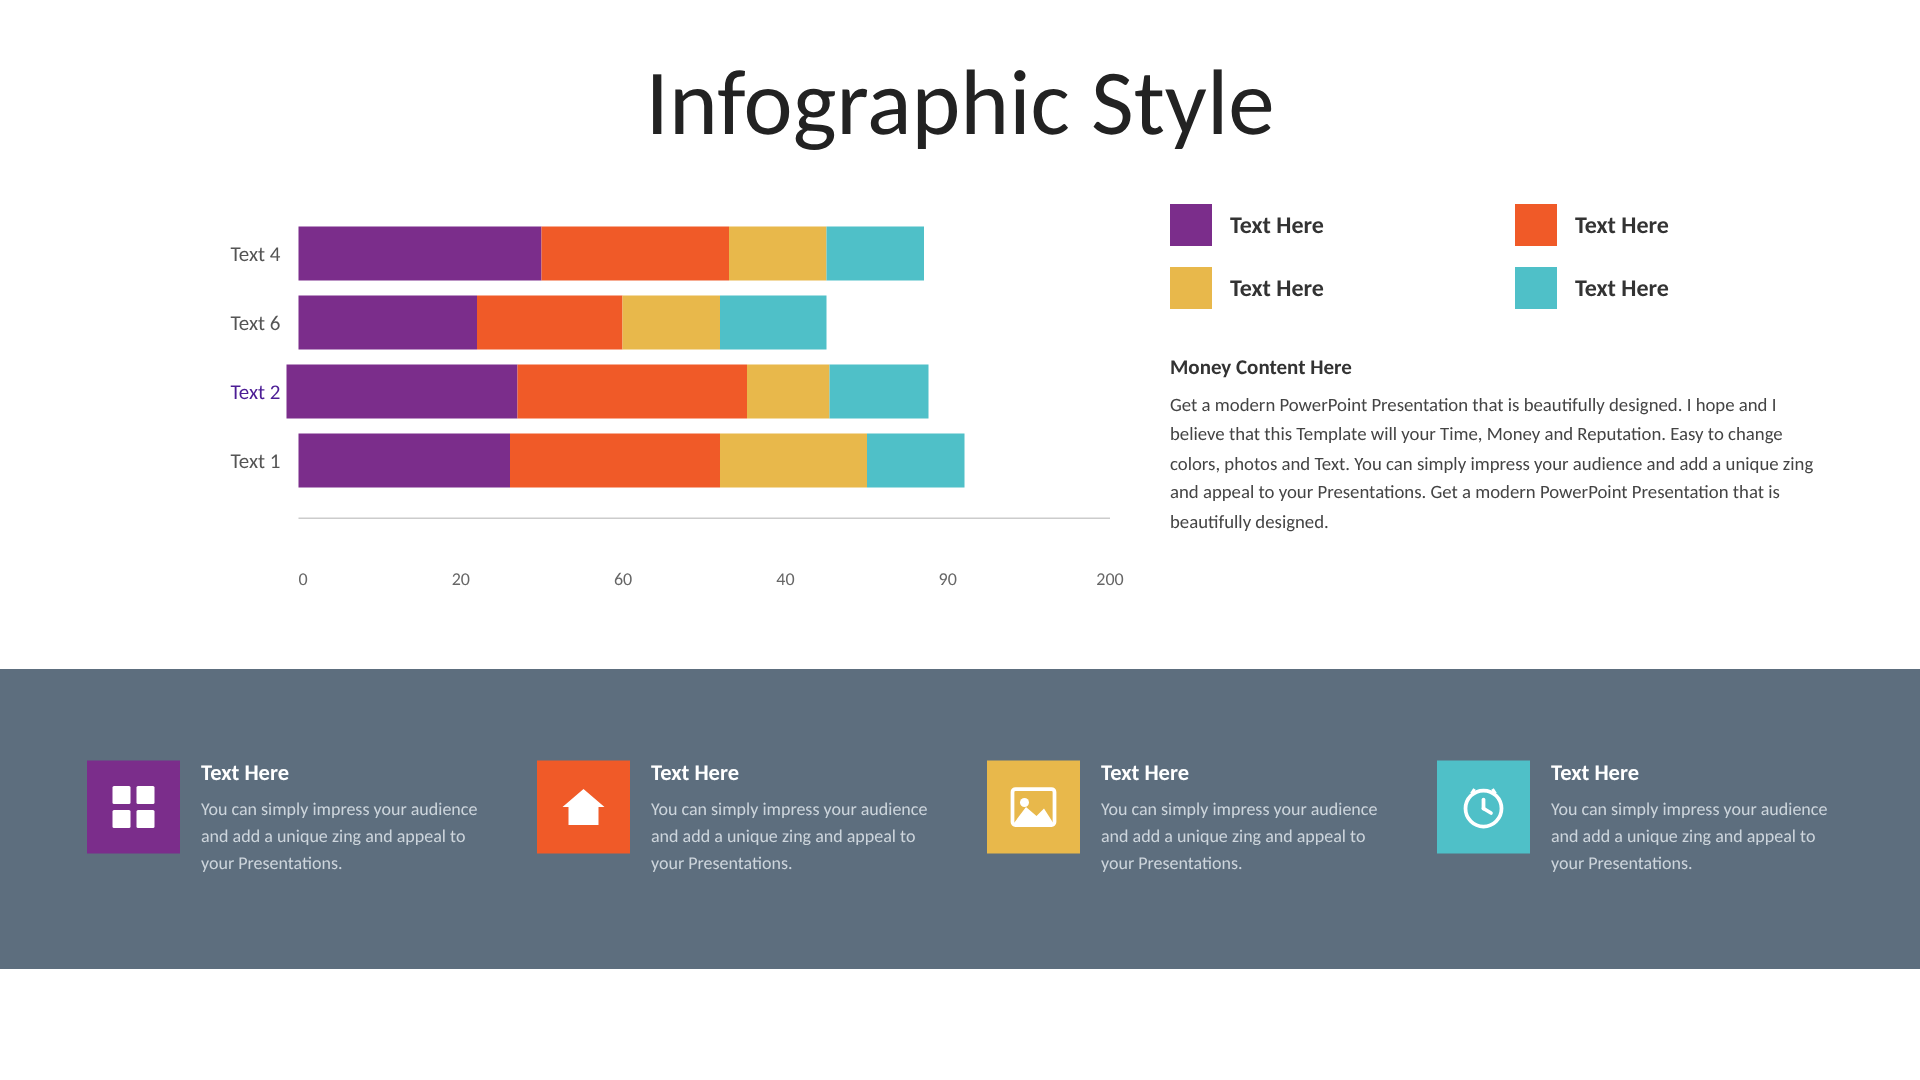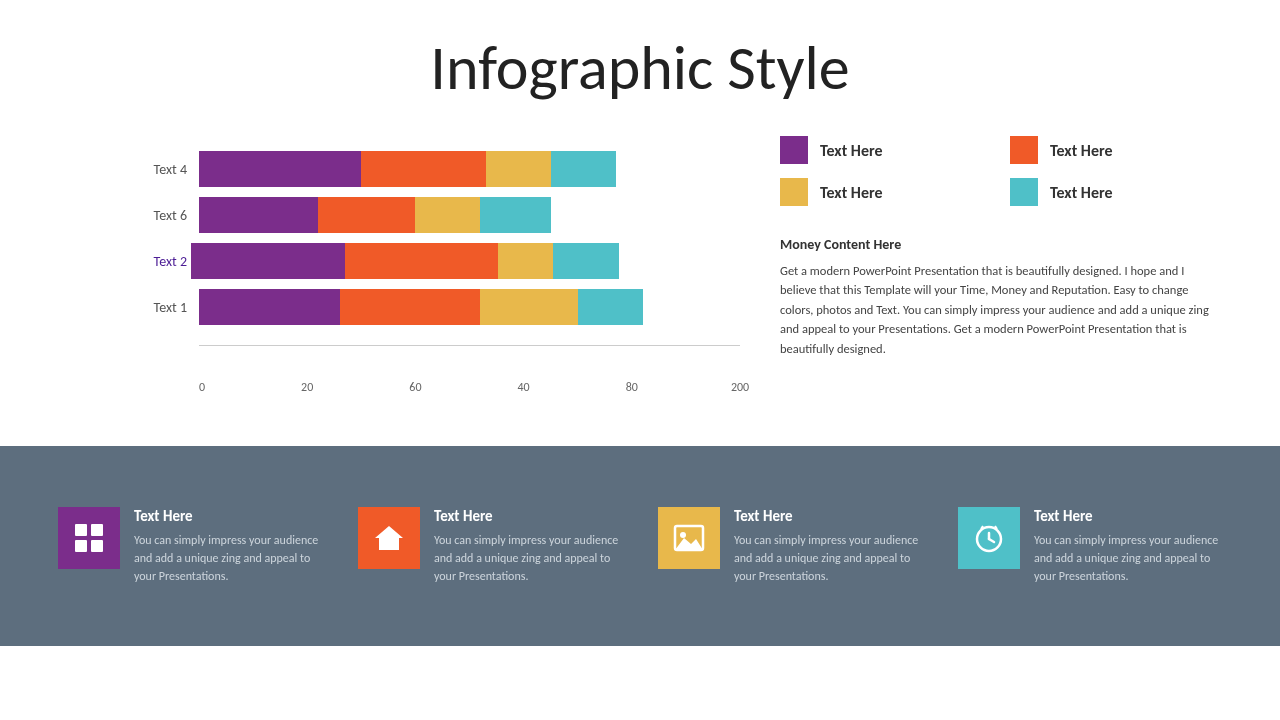--- a/index.html
+++ b/index.html
@@ -128,21 +128,21 @@
               </div>
             </div>
           </div>
           <div style="position: absolute; bottom: 30px; left: 79px; right: 0px; height: 1px; background: rgb(204, 204, 204);"></div>
         </div>
         <div style="display: flex; position: relative; margin-left: 79px; margin-top: 4px;">
           <span style="font-size: 12px; color: rgb(102, 102, 102); position: absolute; left: 0%; transform: none;">0</span>
           <span style="font-size: 12px; color: rgb(102, 102, 102); position: absolute; left: 20%; transform: translateX(-50%);">20</span>
           <span style="font-size: 12px; color: rgb(102, 102, 102); position: absolute; left: 40%; transform: translateX(-50%);">60</span>
           <span style="font-size: 12px; color: rgb(102, 102, 102); position: absolute; left: 60%; transform: translateX(-50%);">40</span>
-          <span style="font-size: 12px; color: rgb(102, 102, 102); position: absolute; left: 80%; transform: translateX(-50%);">80</span>
+          <span style="font-size: 12px; color: rgb(102, 102, 102); position: absolute; left: 80%; transform: translateX(-50%);">90</span>
           <span style="font-size: 12px; color: rgb(102, 102, 102); position: absolute; left: 100%; transform: translateX(-50%);">200</span>
         </div>
       </div>
   </div>
 
   <div class="right-panel">
     <div class="legend-grid" id="legend-container">
 
     <div style="display: flex; align-items: center; gap: 12px; margin-bottom: 6px;">
           <div style="width: 28px; height: 28px; background: rgb(123, 45, 139); flex-shrink: 0;"></div>

